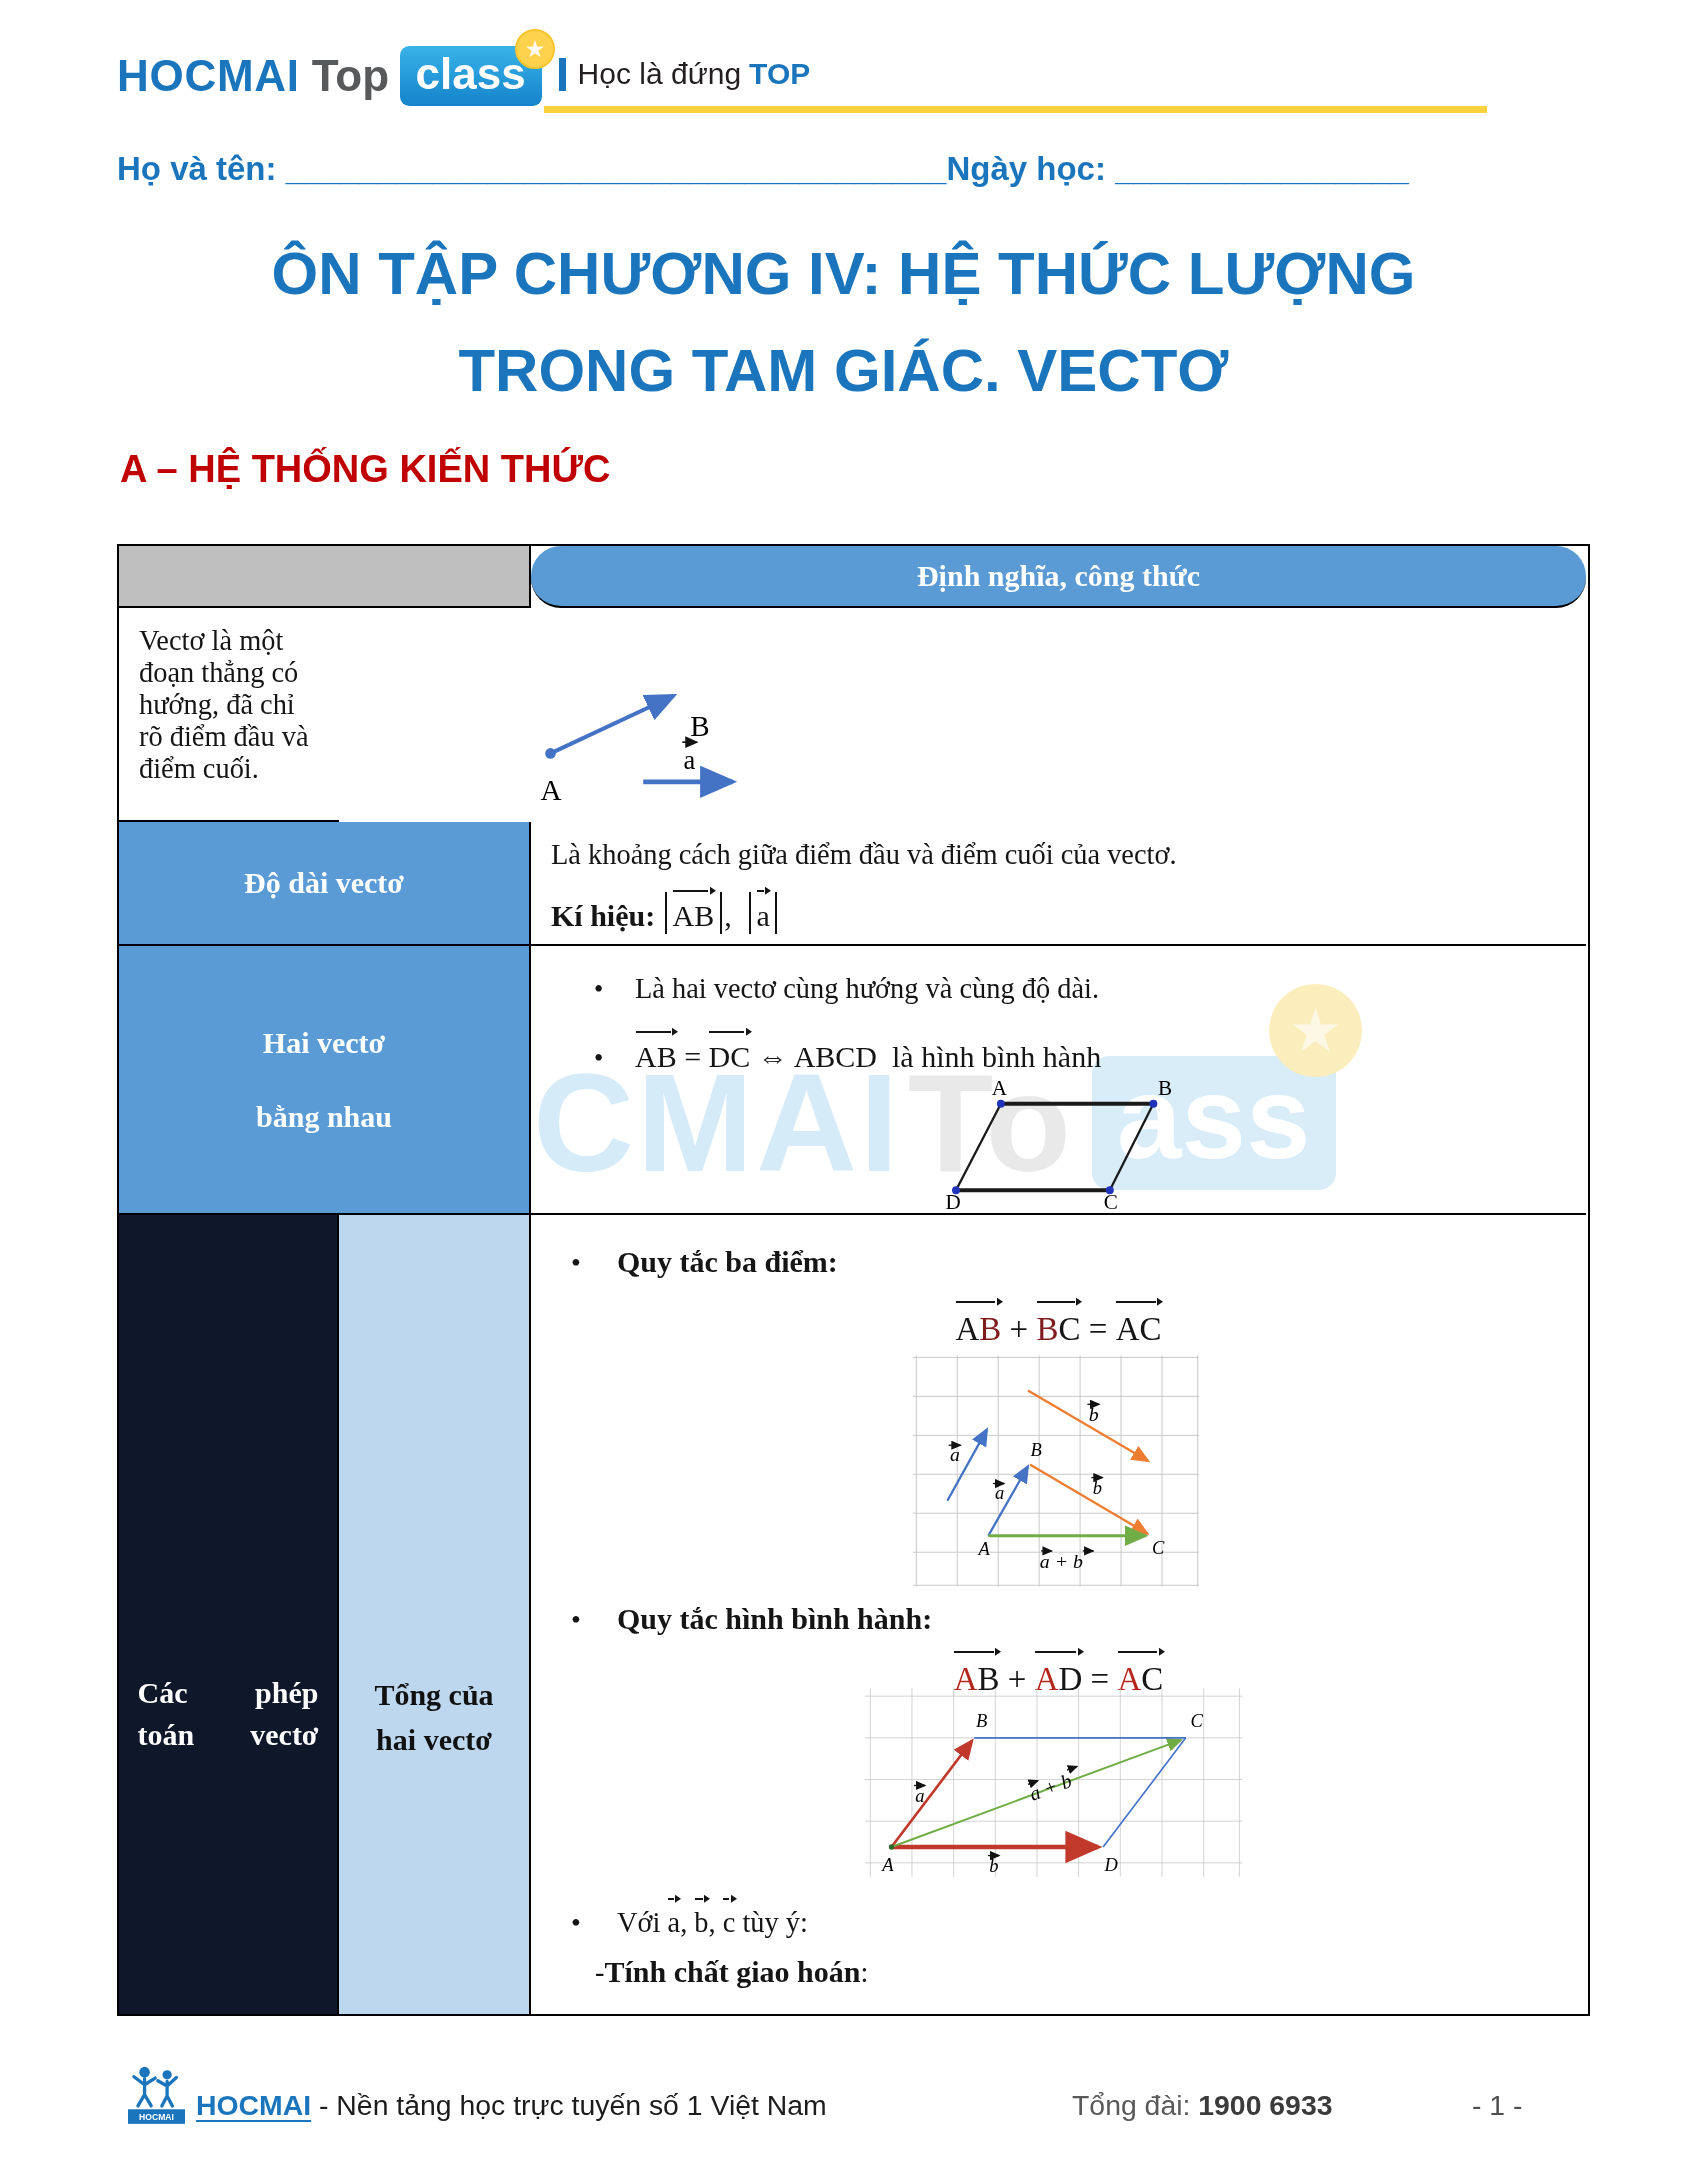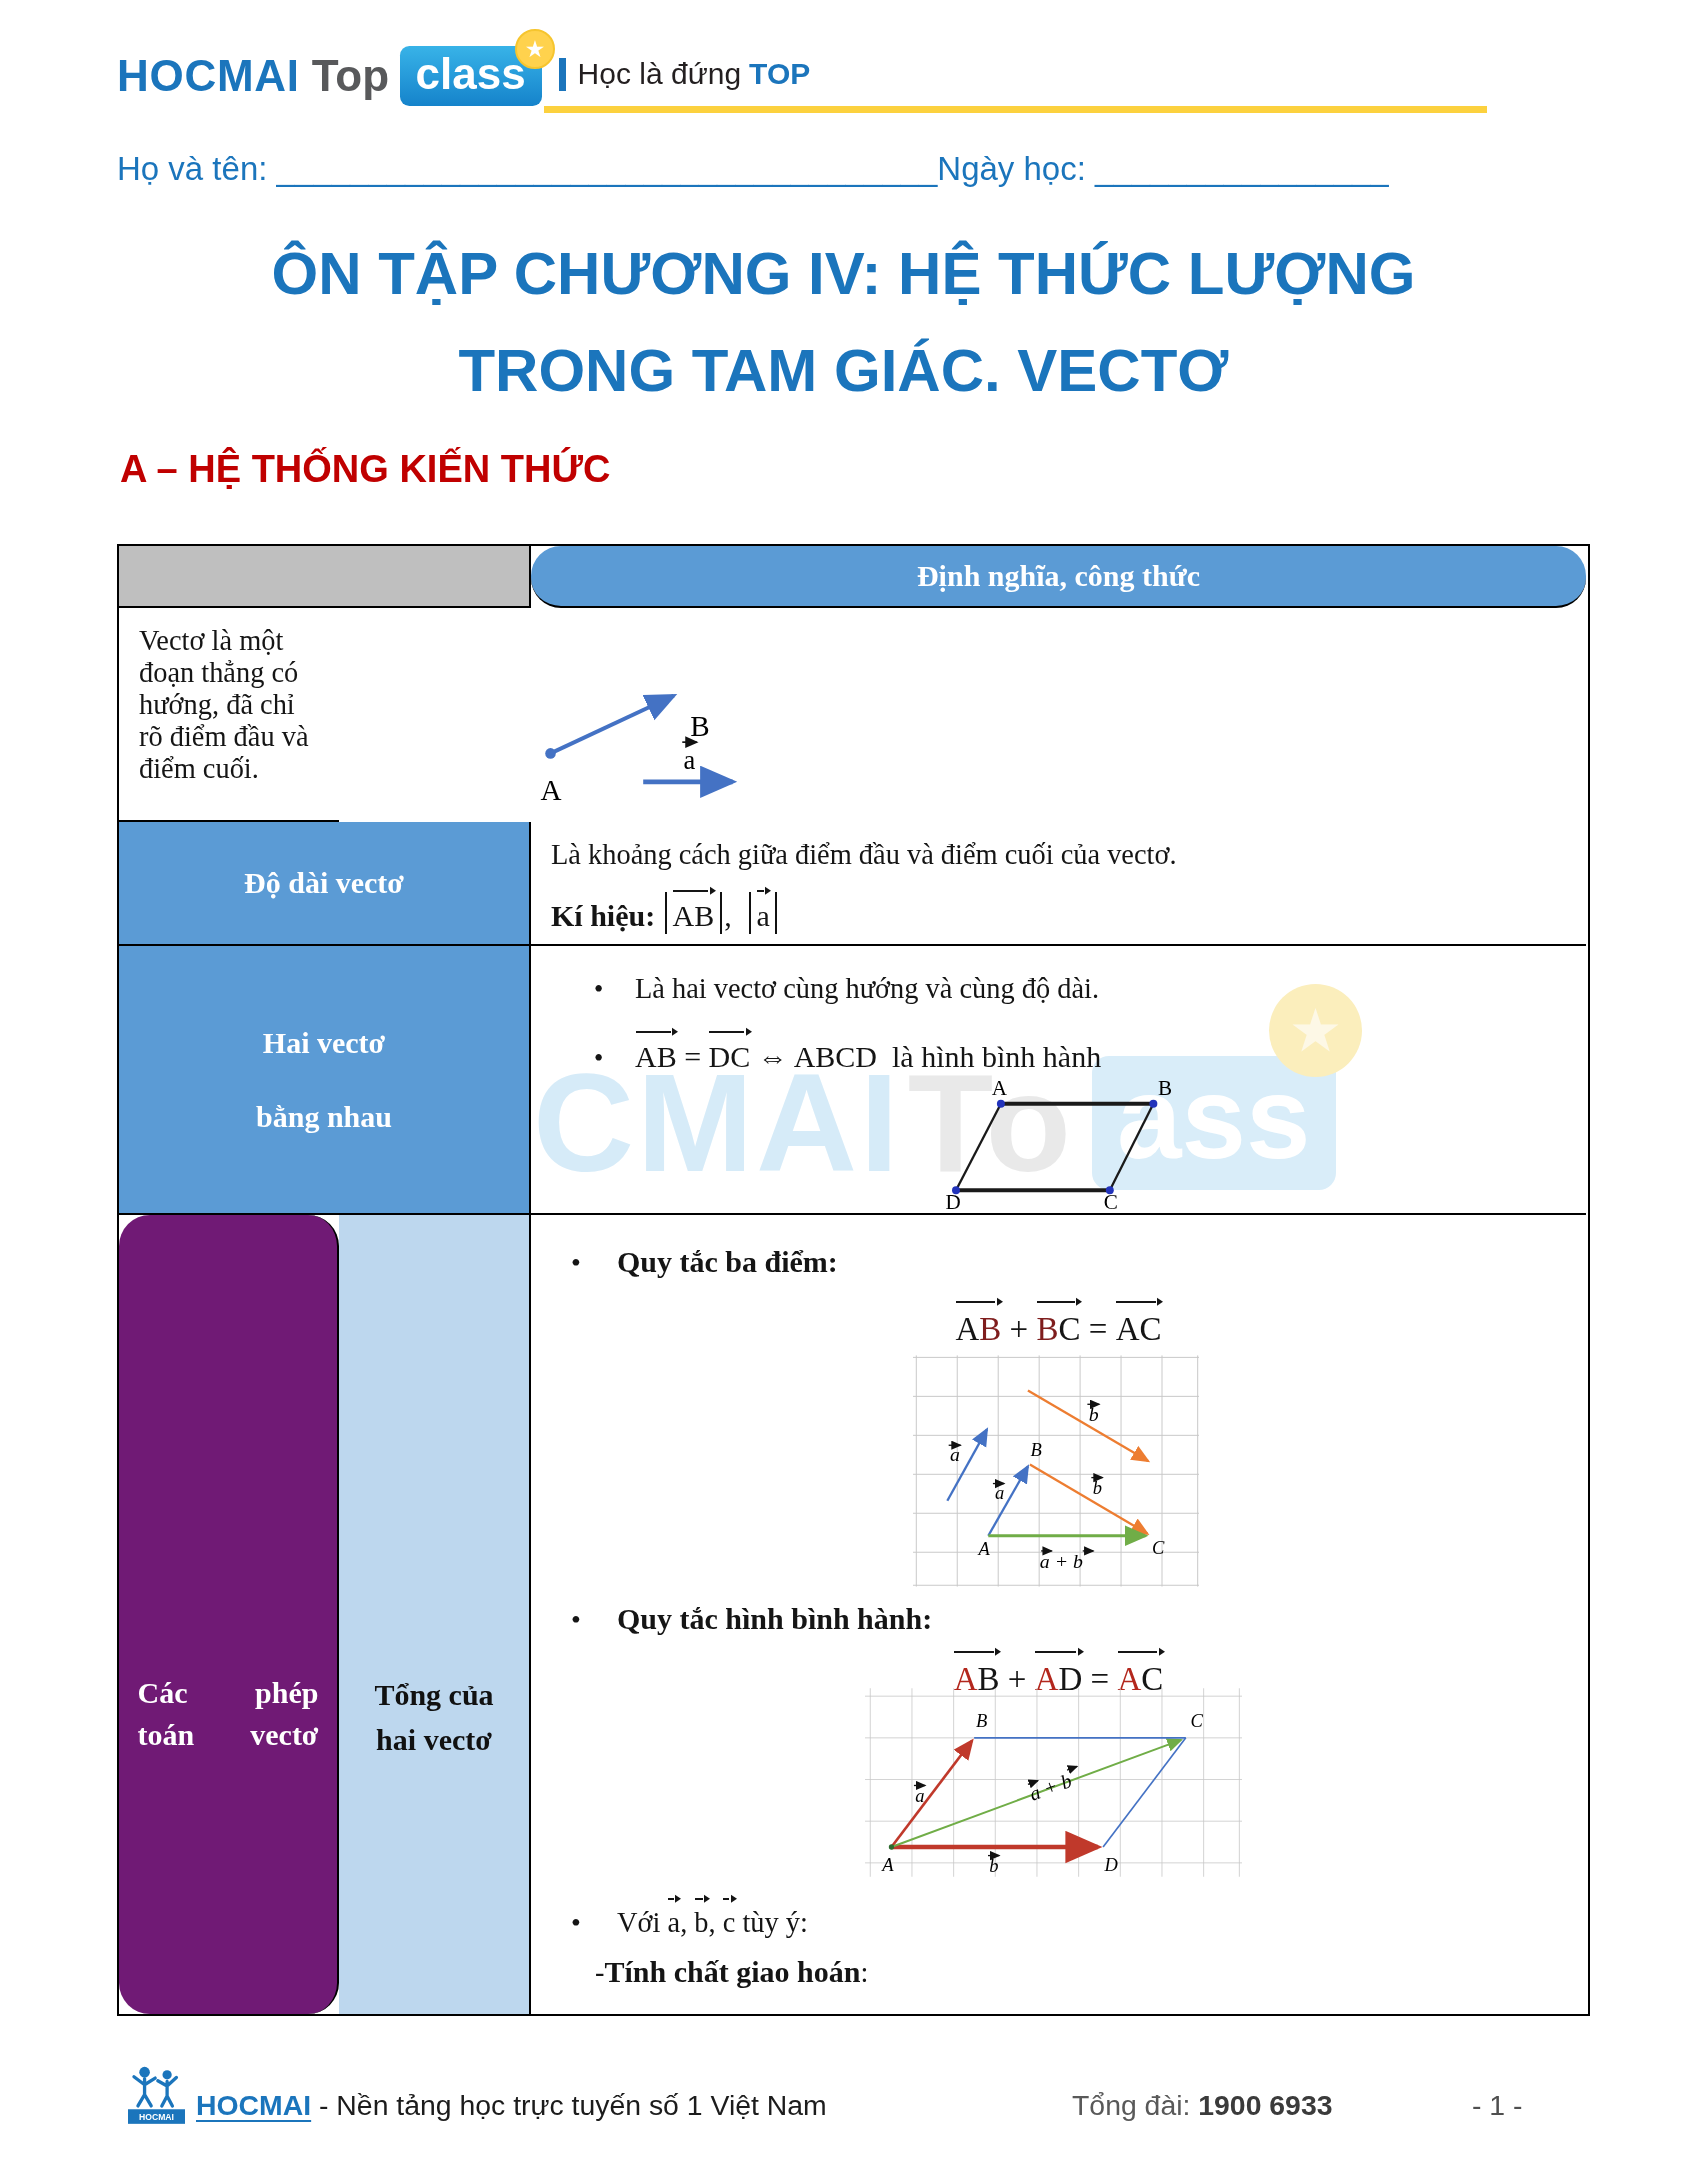--- a/index.html
+++ b/index.html
@@ -11,21 +11,21 @@
   .logo-top{color:#58595b;margin-left:12px;}
   .logo-class{margin-left:10.6px;background:linear-gradient(180deg,#38b3e8,#1583cb);color:#fff;
               padding:0 16px 5.3px 16px;border-radius:9.3px;position:relative;line-height:1.25;}
   .logo-star{position:absolute;right:-13.2px;top:-17px;width:36px;height:36px;background:#ffd24d;
              border:2.6px solid #f6c52e;border-radius:50%;display:flex;align-items:center;justify-content:center;
              color:#fff;font-size:20px;line-height:1;}
   .slogan{position:absolute;left:559px;top:57px;display:flex;align-items:center;font-size:30px;color:#231f20;}
   .slogan-bar{display:inline-block;width:6.6px;height:33px;background:#1b75bc;margin-right:12px;}
   .slogan-top{color:#1b75bc;font-weight:bold;margin-left:8px;}
   .yellow-line{position:absolute;left:544px;top:106px;width:943px;height:6.6px;background:#fcd13e;}
-  .name-line{position:absolute;left:117px;top:150px;font-size:33px;font-weight:normal;color:#1b75bc;white-space:nowrap;}
+  .name-line{position:absolute;left:117px;top:150px;font-size:33px;font-weight:bold;color:#1b75bc;white-space:nowrap;}
   .title{position:absolute;left:0;top:225px;width:100%;text-align:center;color:#1b75bc;
          font-weight:bold;font-size:60px;line-height:1.62;}
   .section-a{position:absolute;left:120px;top:448px;font-size:38px;font-weight:bold;color:#c00000;}
   
   .watermark{position:absolute;left:533px;top:1053px;z-index:1;display:flex;align-items:center;
              font-weight:bold;white-space:nowrap;}
   .wm-l1{font-size:140px;color:#d6ebf8;letter-spacing:2.6px;line-height:1;}
   .wm-l2{font-size:140px;color:#e9e9e9;letter-spacing:2.6px;line-height:1;margin-left:6.6px;}
   .wm-box{margin-left:18.5px;background:#d9edf9;color:#fff;font-size:116px;line-height:1;
           border-radius:17px;padding:4px 25px 14px 25px;}
@@ -40,22 +40,22 @@
   .no-r{border-right:none!important;}
   .no-b{border-bottom:none!important;}
   .c-span2{grid-column:1/3;}
   .c-gray{background:#bfbfbf;}
   .c-bluehead{background:#5b9bd5;color:#fff;font-weight:bold;font-size:30px;
               display:flex;align-items:center;justify-content:center;border-radius:30px;}
   .c-label{background:#5b9bd5;color:#fff;font-weight:bold;font-size:30px;
            display:flex;flex-direction:column;align-items:center;justify-content:center;text-align:center;}
   .c-content{position:relative;background:transparent;font-size:28.4px;color:#151515;}
   .pad{padding:17px 20px 12px 20px;}
-  .c-l1{background:#701a75;color:#fff;font-weight:bold;font-size:30px;padding:457px 18.5px 0 18.5px;
-        text-align:justify;text-align-last:justify;line-height:1.4;border-radius:31px;}
+  .c-l1{background:#0f172a;color:#fff;font-weight:bold;font-size:30px;padding:457px 18.5px 0 18.5px;
+        text-align:justify;text-align-last:justify;line-height:1.4;}
   .c-l2{background:#bdd7ee;color:#111;font-weight:bold;font-size:30px;padding:457px 13.2px 0 13.2px;
         text-align:center;line-height:1.5;}
   .lbl-gap{margin-top:40px;}
   
   .bullet{display:flex;align-items:baseline;}
   .bullet .mk{flex:0 0 41px;font-size:26.5px;}
   .b-abs{position:absolute;left:40px;display:flex;align-items:baseline;}
   .b-abs .mk{flex:0 0 46px;font-size:28px;}
   .rule-head{font-weight:bold;font-size:30px;}
   

